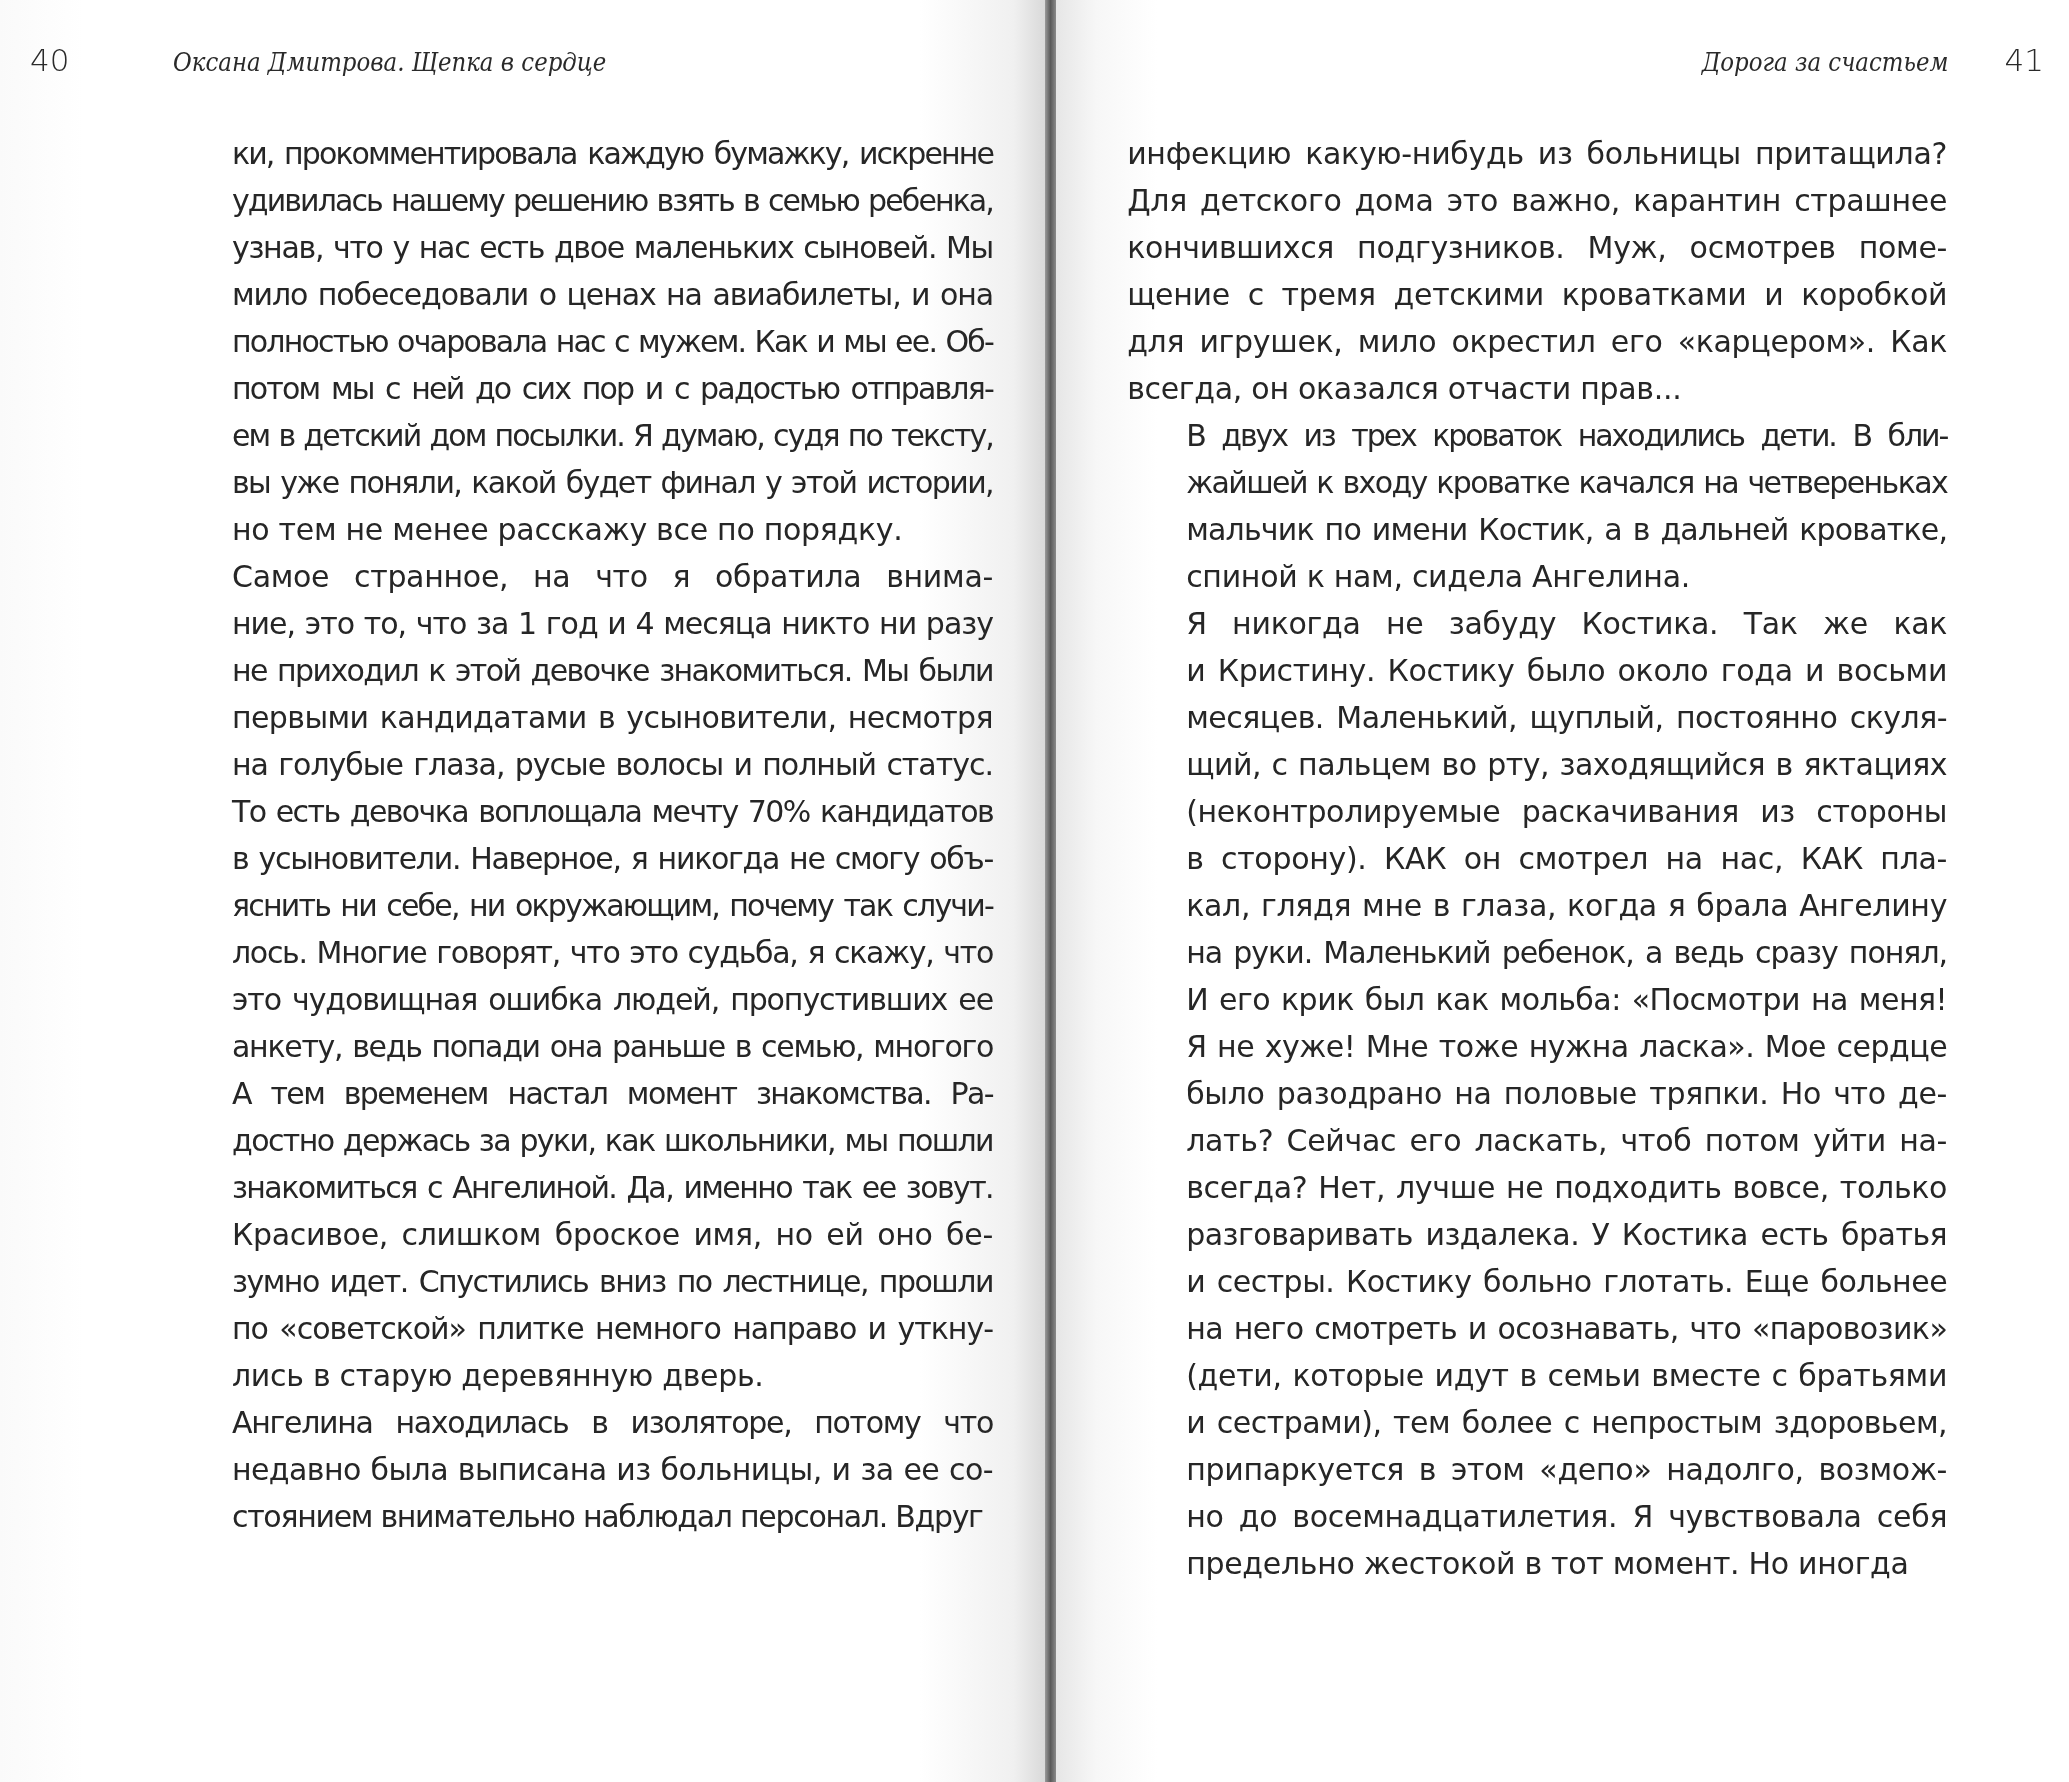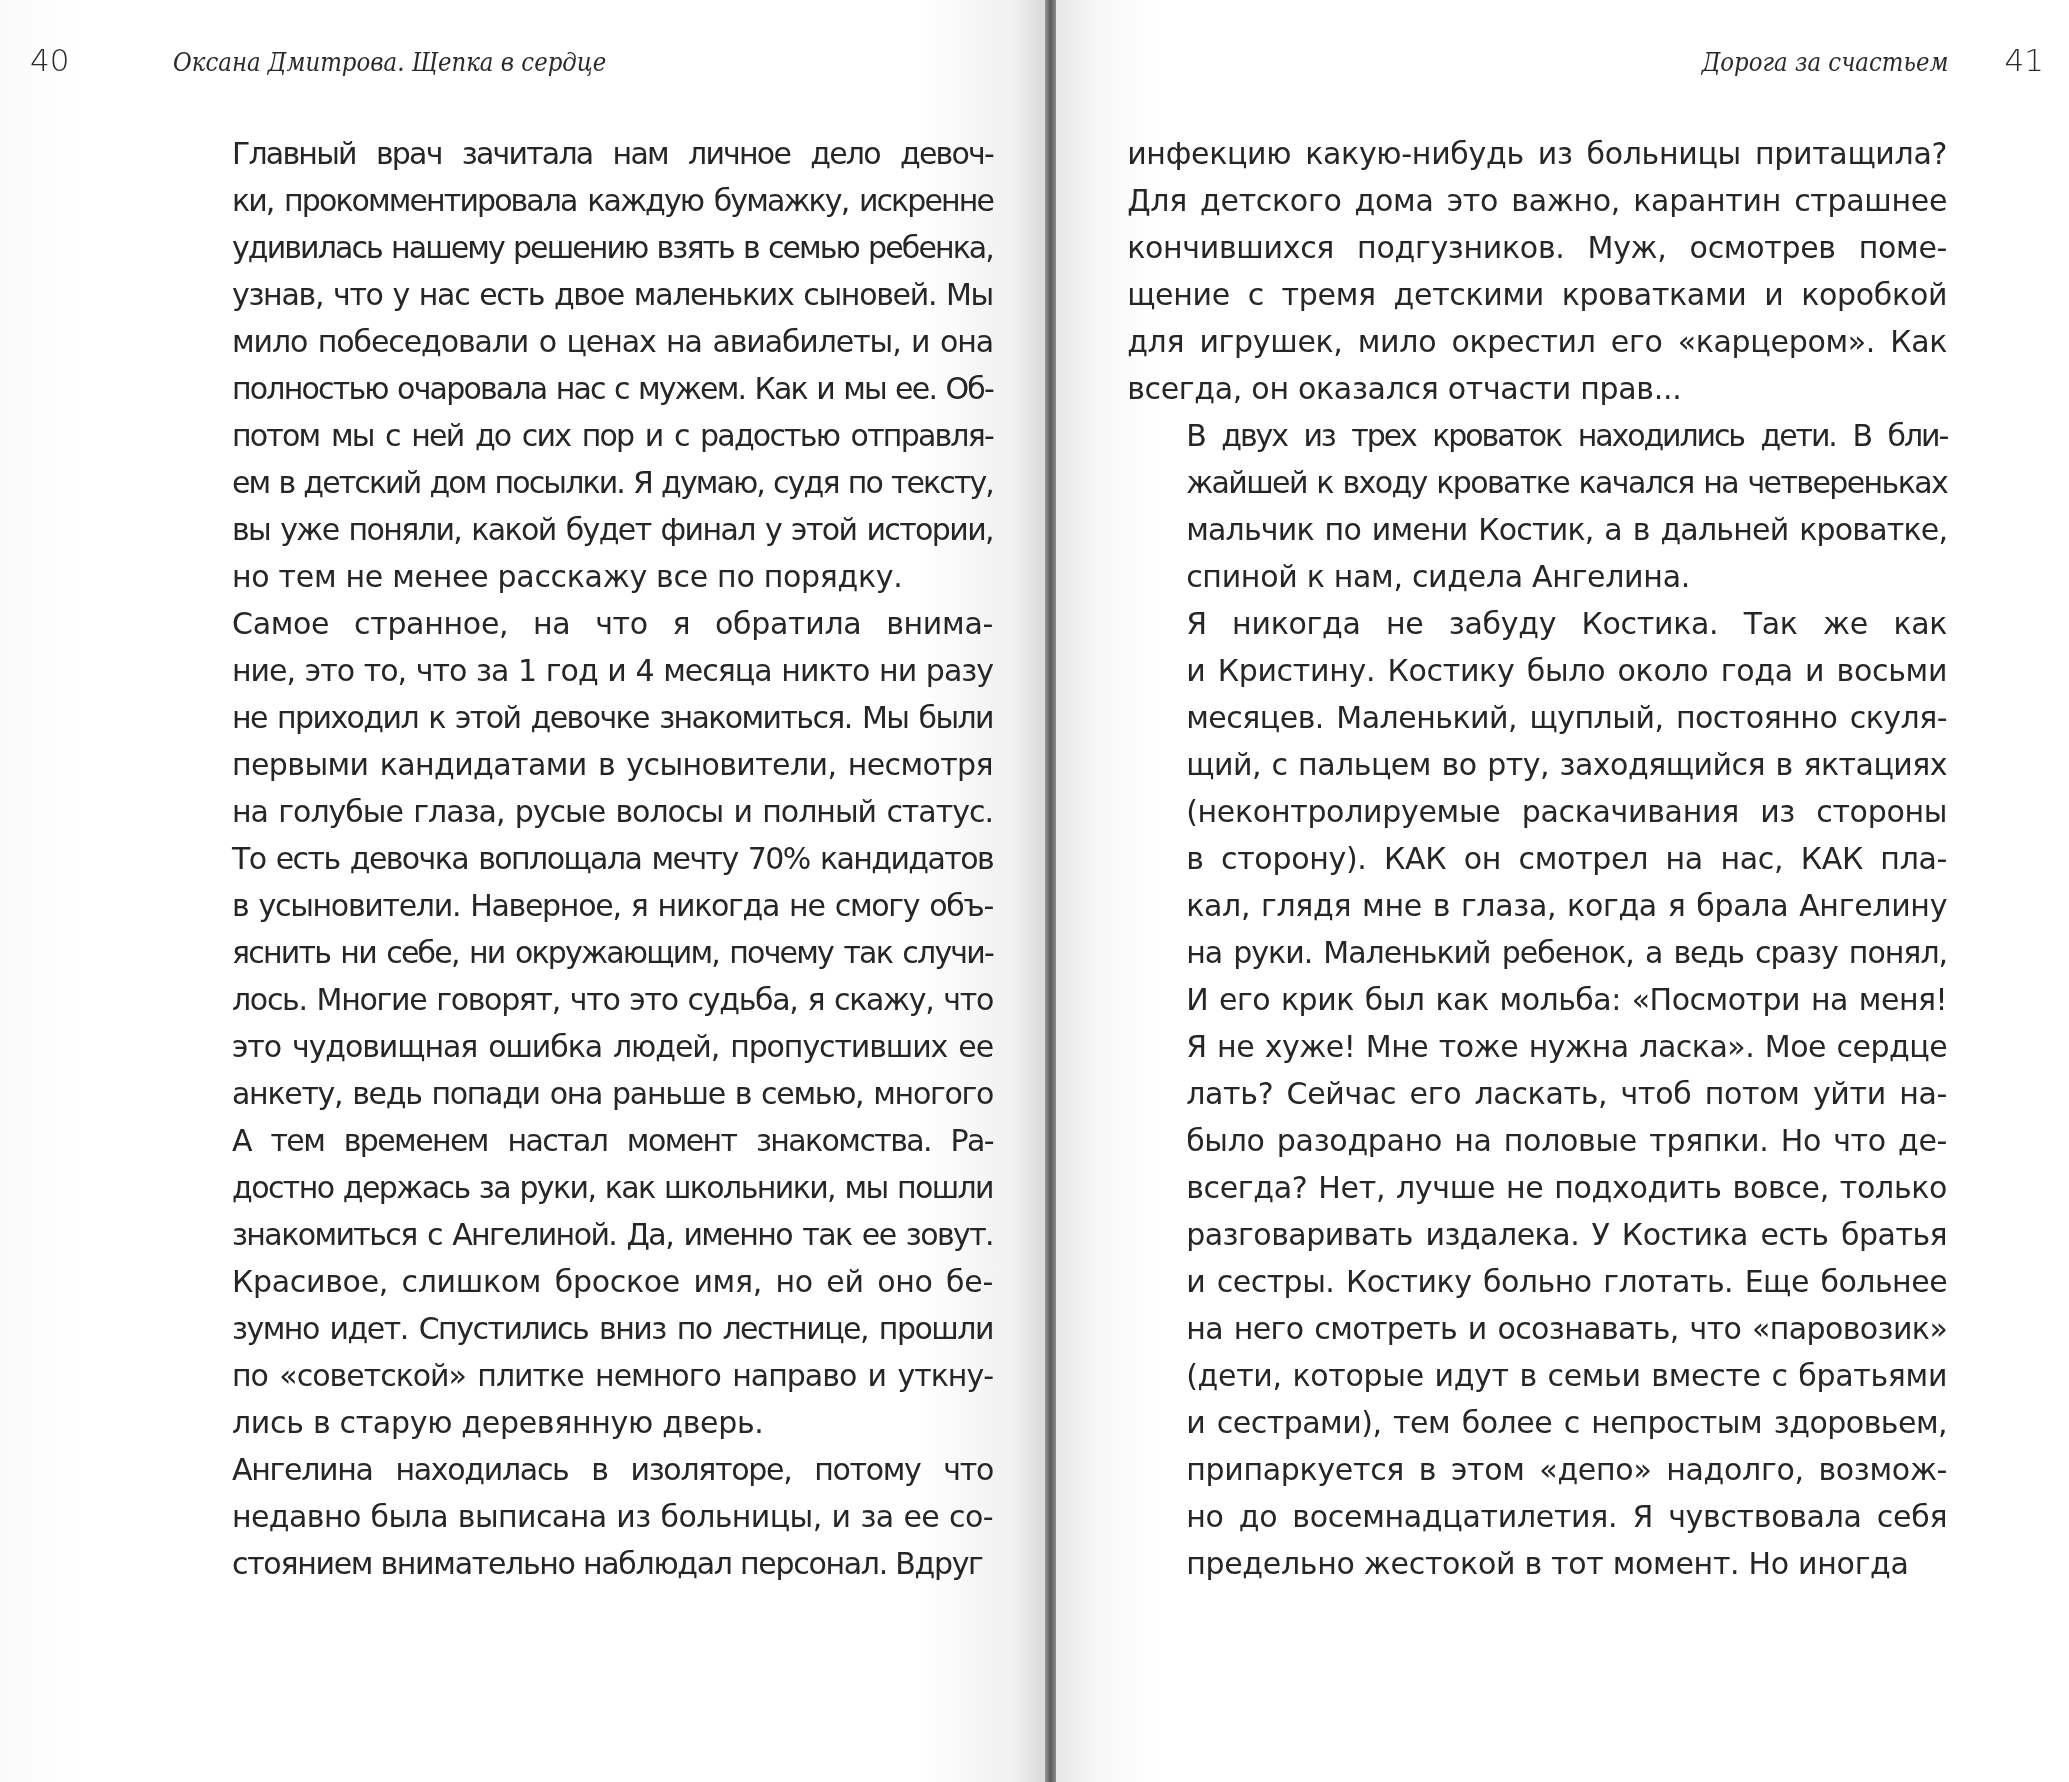--- a/index.html
+++ b/index.html
@@ -46,21 +46,20 @@
 </style>
 </head>
 <body>
 
 <div class="spread">
   <div class="page page-left">
     <div class="folio">40</div>
     <div class="running-head">Оксана Дмитрова. Щепка в сердце</div>
     <div class="text-block" id="left-text">
         <div class="para indent">
-          <span class="line" style="text-indent: 59px; display: block; letter-spacing: -1.8px;">Главный врач зачитала нам личное дело девоч-</span>
           <span class="line" style="display: block; letter-spacing: -1.9px;">ки, прокомментировала каждую бумажку, искренне</span>
           <span class="line" style="display: block; letter-spacing: -1.9px;">удивилась нашему решению взять в семью ребенка,</span>
           <span class="line" style="display: block; letter-spacing: -1.3px;">узнав, что у нас есть двое маленьких сыновей. Мы</span>
           <span class="line" style="display: block; letter-spacing: -1.1px;">мило побеседовали о ценах на авиабилеты, и она</span>
           <span class="line" style="display: block; letter-spacing: -1.8px;">полностью очаровала нас с мужем. Как и мы ее. Об-</span>
           <span class="line" style="display: block; letter-spacing: -1.8px;">потом мы с ней до сих пор и с радостью отправля-</span>
           <span class="line" style="display: block; letter-spacing: -1.9px;">ем в детский дом посылки. Я думаю, судя по тексту,</span>
           <span class="line" style="display: block; letter-spacing: -1.6px;">вы уже поняли, какой будет финал у этой истории,</span>
           <span class="line last" style="display: block;">но тем не менее расскажу все по порядку.</span>
         </div>
@@ -116,22 +115,22 @@
           <span class="line" style="text-indent: 59px; display: block;">Я никогда не забуду Костика. Так же как</span>
           <span class="line" style="display: block;">и Кристину. Костику было около года и восьми</span>
           <span class="line" style="display: block; letter-spacing: -0.5px;">месяцев. Маленький, щуплый, постоянно скуля-</span>
           <span class="line" style="display: block; letter-spacing: -0.5px;">щий, с пальцем во рту, заходящийся в яктациях</span>
           <span class="line" style="display: block;">(неконтролируемые раскачивания из стороны</span>
           <span class="line" style="display: block;">в сторону). КАК он смотрел на нас, КАК пла-</span>
           <span class="line" style="display: block;">кал, глядя мне в глаза, когда я брала Ангелину</span>
           <span class="line" style="display: block; letter-spacing: -1px;">на руки. Маленький ребенок, а ведь сразу понял,</span>
           <span class="line" style="display: block; letter-spacing: -0.5px;">И его крик был как мольба: «Посмотри на меня!</span>
           <span class="line" style="display: block; letter-spacing: -0.5px;">Я не хуже! Мне тоже нужна ласка». Мое сердце</span>
+          <span class="line" style="display: block;">было разодрано на половые тряпки. Но что де-</span>
           <span class="line" style="display: block;">лать? Сейчас его ласкать, чтоб потом уйти на-</span>
-          <span class="line" style="display: block;">было разодрано на половые тряпки. Но что де-</span>
           <span class="line" style="display: block;">всегда? Нет, лучше не подходить вовсе, только</span>
           <span class="line" style="display: block; letter-spacing: -0.5px;">разговаривать издалека. У Костика есть братья</span>
           <span class="line" style="display: block; letter-spacing: -0.5px;">и сестры. Костику больно глотать. Еще больнее</span>
           <span class="line" style="display: block; letter-spacing: -0.6px;">на него смотреть и осознавать, что «паровозик»</span>
           <span class="line" style="display: block;">(дети, которые идут в семьи вместе с братьями</span>
           <span class="line" style="display: block; letter-spacing: -0.5px;">и сестрами), тем более с непростым здоровьем,</span>
           <span class="line" style="display: block;">припаркуется в этом «депо» надолго, возмож-</span>
           <span class="line" style="display: block;">но до восемнадцатилетия. Я чувствовала себя</span>
           <span class="line last" style="display: block;">предельно жестокой в тот момент. Но иногда</span>
         </div>

